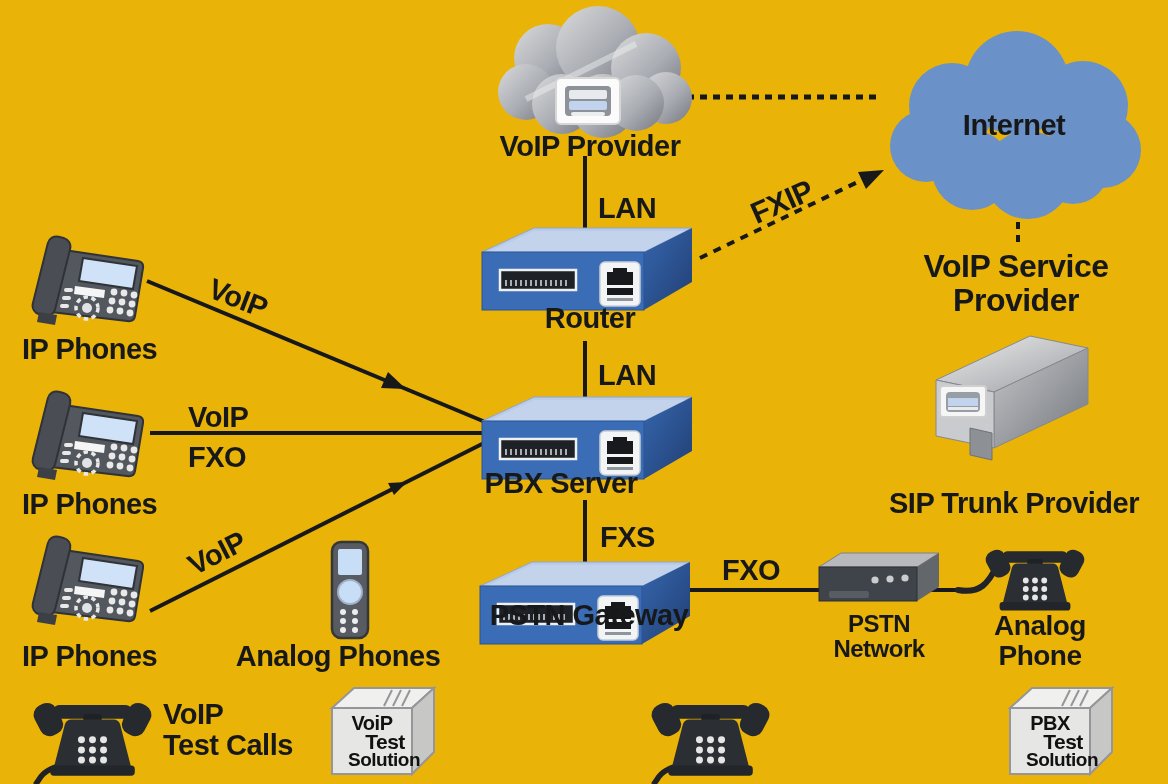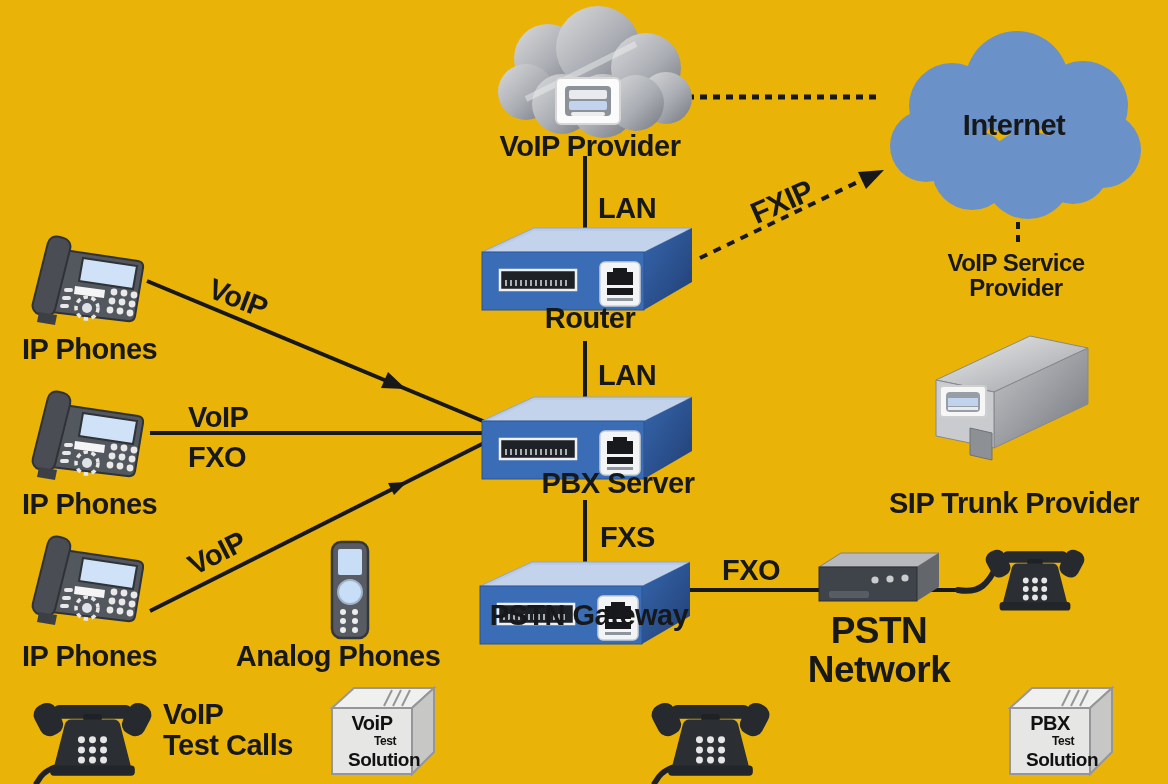--- a/index.html
+++ b/index.html
@@ -8,21 +8,21 @@
   .icon{position:absolute;}
   .icon svg{display:block;}
   .lbl{position:absolute;font-weight:700;font-size:29px;line-height:1.06;color:#17181a;
        white-space:nowrap;letter-spacing:-0.5px;}
   .lbl span{display:block;}
   .center{transform:translateX(-50%);text-align:center;}
   .rot{text-align:center;}
   .boxtext{position:absolute;display:flex;flex-direction:column;align-items:center;justify-content:center;
            font-weight:700;color:#111;text-align:center;letter-spacing:-0.5px;}
   .boxtext .b1{font-size:20px;line-height:20px;}
-  .boxtext .b2{font-size:12px;line-height:17px;margin-left:26px;}
+  .boxtext .b2{font-size:21px;line-height:17px;margin-left:26px;}
   .boxtext .b3{font-size:19px;line-height:20px;margin-left:24px;}
   .cloudtext{font-size:29px;}
 </style>
 </head>
 <body>
 
 <div id="stage">
 
   <svg width="0" height="0" style="position:absolute" aria-hidden="true">
     <defs>
@@ -104,21 +104,21 @@
         <circle cx="50" cy="118" r="36"></circle>
           <circle cx="227" cy="122" r="38"></circle>
           <circle cx="96" cy="142" r="40"></circle>
         <circle cx="152" cy="147" r="44"></circle>
           <circle cx="197" cy="140" r="36"></circle>
       </g>
     </svg>
   </div>
   <div class="lbl center cloudtext" style="left:1014px;top:110px">Internet</div>
 
-  <div class="lbl center" style="left:1016px;top:250px;font-size:24px">
+  <div class="lbl center" style="left:1016px;top:250px;font-size:32px">
     <span>VoIP Service</span>
     <span>Provider</span>
   </div>
 
   <div class="icon" style="left:480px;top:226px">
     <svg width="215" height="90" viewBox="0 0 215 90">
       <polygon points="2,26 54,2 212,2 164,26" fill="#b9cbe8" stroke="#8fa6cc" stroke-width="1"></polygon>
       <polygon points="2,29 54,5 212,5 164,29" fill="#ccd9ee" opacity="0.6"></polygon>
       <polygon points="164,26 212,2 212,56 164,84" fill="url(#gdevside)"></polygon>
       <rect x="2" y="26" width="162" height="58" fill="#3a6db6" stroke="#2a5496" stroke-width="1"></rect>
@@ -139,21 +139,21 @@
       <polygon points="164,26 212,2 212,56 164,84" fill="url(#gdevside)"></polygon>
       <rect x="2" y="26" width="162" height="58" fill="#3a6db6" stroke="#2a5496" stroke-width="1"></rect>
       <rect x="20" y="44" width="76" height="20" fill="#1e2126" stroke="#eef0f2" stroke-width="2.5"></rect>
       <path d="M26,54v6 M31,54v6 M36,54v6 M41,54v6 M46,54v6 M51,54v6 M56,54v6 M61,54v6 M66,54v6 M71,54v6 M76,54v6 M81,54v6 M86,54v6" stroke="#cfd4da" stroke-width="1.6"></path>
       <rect x="120" y="36" width="40" height="44" rx="5" fill="#f2f4f6" stroke="#c9ced4" stroke-width="1.5"></rect>
       <polygon points="127,59 127,46 133,46 133,42 147,42 147,46 153,46 153,59" fill="#17191c"></polygon>
       <rect x="127" y="62" width="26" height="7" fill="#17191c"></rect>
       <rect x="127" y="72" width="26" height="3" fill="#8e959c"></rect>
     </svg>
   </div>
-  <div class="lbl center" style="left:618px;top:468px">PBX Server</div>
+  <div class="lbl center" style="left:561px;top:468px">PBX Server</div>
 
   <div class="icon" style="left:478px;top:560px">
     <svg width="215" height="90" viewBox="0 0 215 90">
       <polygon points="2,26 54,2 212,2 164,26" fill="#b9cbe8" stroke="#8fa6cc" stroke-width="1"></polygon>
       <polygon points="2,29 54,5 212,5 164,29" fill="#ccd9ee" opacity="0.6"></polygon>
       <polygon points="164,26 212,2 212,56 164,84" fill="url(#gdevside)"></polygon>
       <rect x="2" y="26" width="162" height="58" fill="#3a6db6" stroke="#2a5496" stroke-width="1"></rect>
       <rect x="20" y="44" width="76" height="20" fill="#1e2126" stroke="#eef0f2" stroke-width="2.5"></rect>
       <path d="M26,54v6 M31,54v6 M36,54v6 M41,54v6 M46,54v6 M51,54v6 M56,54v6 M61,54v6 M66,54v6 M71,54v6 M76,54v6 M81,54v6 M86,54v6" stroke="#cfd4da" stroke-width="1.6"></path>
       <rect x="120" y="36" width="40" height="44" rx="5" fill="#f2f4f6" stroke="#c9ced4" stroke-width="1.5"></rect>
@@ -298,21 +298,21 @@
       <polygon points="100,16 122,2 122,36 100,50" fill="#63666b"></polygon>
       <rect x="2" y="16" width="98" height="34" fill="#3f434a" stroke="#2c2f34" stroke-width="1"></rect>
       <g fill="#caccce">
           <circle cx="58" cy="29" r="3.6"></circle>
           <circle cx="73" cy="28" r="3.6"></circle>
           <circle cx="88" cy="27" r="3.6"></circle>
         </g>
       <rect x="12" y="40" width="40" height="7" rx="2" fill="#585c63"></rect>
     </svg>
   </div>
-  <div class="lbl center" style="left:879px;top:611px;font-size:37px">
+  <div class="lbl center" style="left:879px;top:611px;font-size:24px">
     <span>PSTN</span>
     <span>Network</span>
   </div>
 
   <div class="icon" style="left:985px;top:540px">
     <svg width="100" height="78" viewBox="0 0 130 100">
       <rect x="4" y="12" width="26" height="36" rx="11" transform="rotate(-28 17 30)" fill="#26292d"></rect>
       <rect x="100" y="12" width="26" height="36" rx="11" transform="rotate(28 113 30)" fill="#26292d"></rect>
       <rect x="22" y="14" width="86" height="15" rx="7" fill="#26292d"></rect>
       <rect x="55" y="24" width="20" height="11" rx="3" fill="#1e2125"></rect>
@@ -323,20 +323,24 @@
           <circle cx="65" cy="52" r="3.8"></circle>
           <circle cx="77" cy="52" r="3.8"></circle>
         <circle cx="53" cy="63" r="3.8"></circle>
           <circle cx="65" cy="63" r="3.8"></circle>
           <circle cx="77" cy="63" r="3.8"></circle>
         <circle cx="53" cy="74" r="3.8"></circle>
           <circle cx="65" cy="74" r="3.8"></circle>
           <circle cx="77" cy="74" r="3.8"></circle>
       </g>
     </svg>
+  </div>
+  <div class="lbl center" style="left:1040px;top:611px;font-size:28px">
+    <span>Analog</span>
+    <span>Phone</span>
   </div>
 
   <div class="icon" style="left:30px;top:692px">
     <svg width="125" height="92" viewBox="0 0 130 100">
       <path d="M24,82 C8,88 8,95 4,99" stroke="#1e2125" stroke-width="6" fill="none" stroke-linecap="round"></path>
       <rect x="4" y="12" width="26" height="36" rx="11" transform="rotate(-28 17 30)" fill="#26292d"></rect>
       <rect x="100" y="12" width="26" height="36" rx="11" transform="rotate(28 113 30)" fill="#26292d"></rect>
       <rect x="22" y="14" width="86" height="15" rx="7" fill="#26292d"></rect>
       <rect x="55" y="24" width="20" height="11" rx="3" fill="#1e2125"></rect>
       <path d="M42,30 L88,30 Q93,30 95,35 L106,78 Q108,84 101,84 L29,84 Q22,84 24,78 L35,35 Q37,30 42,30 Z" fill="#2b2e33"></path>

